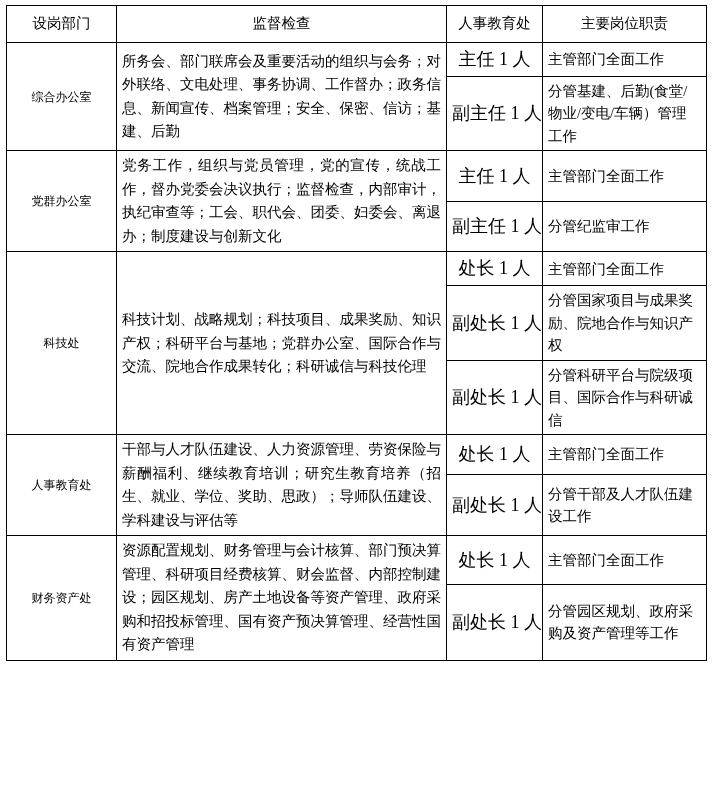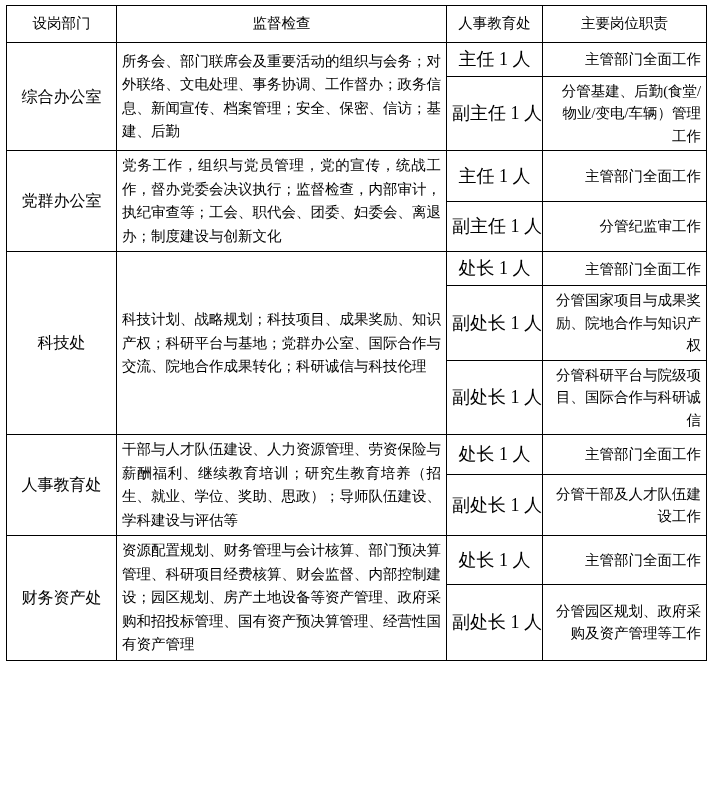--- a/index.html
+++ b/index.html
@@ -39,36 +39,36 @@
   col.c-post   { width: 96px; }
   col.c-resp   { width: 164px; }
 
   thead td {
     text-align: center;
     height: 30px;
     padding: 4px 4px;
   }
   td.dept-cell {
     text-align: center;
-    font-size: 16px;
+    font-size: 12px;
   }
   td.duty-cell {
     text-align: justify;
     text-align-last: left;
     font-size: 14.5px;
     line-height: 1.62;
     padding: 6px 7px 6px 7px;
   }
   td.post-cell {
     text-align: center;
     font-size: 18px;
     white-space: nowrap;
   }
   td.resp-cell {
-    text-align: right;
+    text-align: left;
     font-size: 14.5px;
     line-height: 1.55;
     padding: 5px 6px;
   }
 </style>
 </head>
 <body>
 
 <div id="sheet">
   <table class="dept-table">

